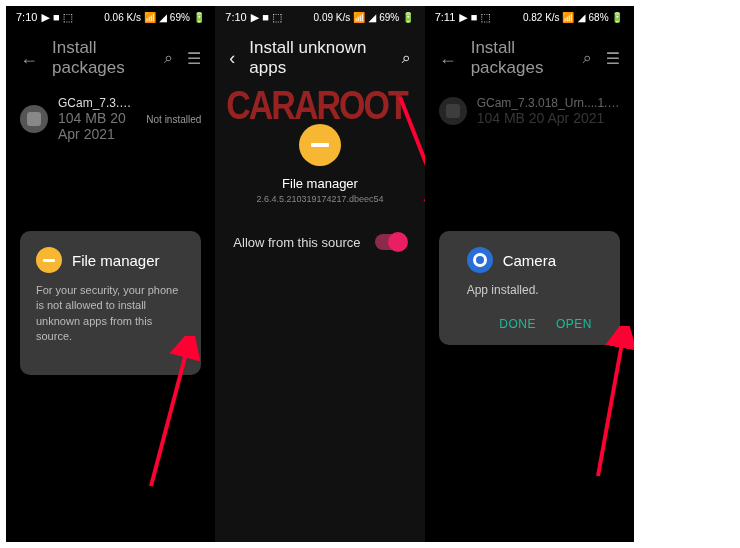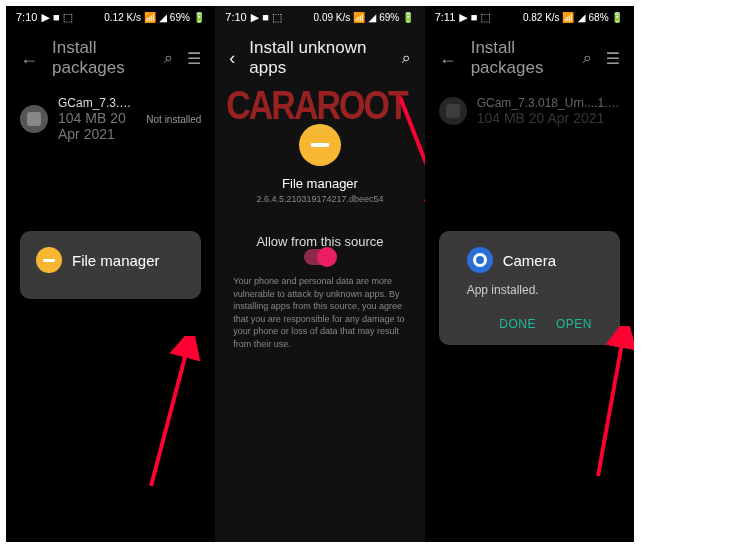--- a/index.html
+++ b/index.html
@@ -35,21 +35,21 @@
     .dlg-body { color: #bbb; font-size: 11px; line-height: 1.4; margin-bottom: 14px; }
     .dlg-actions { display: flex; justify-content: flex-end; gap: 20px; }
     .dlg-btn { color: #1abc9c; font-size: 12px; font-weight: 500; letter-spacing: 0.5px; }
     
     .app-block { text-align: center; padding: 36px 0 14px; }
     .fm-icon-lg { width: 42px; height: 42px; background: #f7b733; border-radius: 21px; margin: 0 auto 10px; display: flex; align-items: center; justify-content: center; }
     .fm-bar-lg { width: 18px; height: 4px; background: #fff; border-radius: 1px; }
     .app-name { color: #fff; font-size: 13px; margin-bottom: 3px; }
     .app-ver { color: #888; font-size: 9px; }
     
-    .toggle-row { display: flex; align-items: center; justify-content: space-between; padding: 16px 18px 10px; flex-direction: column; }
+    .toggle-row { display: flex; align-items: flex-end; justify-content: space-between; padding: 16px 18px 10px; }
     .toggle-lbl { color: #ddd; font-size: 13px; }
     .toggle { width: 32px; height: 16px; background: #8b2a4a; border-radius: 8px; position: relative; }
     .toggle-knob { position: absolute; right: -1px; top: -2px; width: 20px; height: 20px; background: #e91e63; border-radius: 10px; }
     .warn-text { color: #888; font-size: 9px; line-height: 1.4; padding: 0 18px; }
     
     .dialog2 { position: absolute; left: 14px; right: 14px; top: 225px; background: #3a3a3a; border-radius: 10px; padding: 16px 28px 14px; }
     .cam-icon { width: 26px; height: 26px; background: #2a6fd6; border-radius: 13px; display: flex; align-items: center; justify-content: center; }
     .cam-lens { width: 14px; height: 14px; background: #fff; border-radius: 7px; display: flex; align-items: center; justify-content: center; }
     .cam-ctr { width: 8px; height: 8px; background: #2a6fd6; border-radius: 4px; }
     .install-msg { color: #ccc; font-size: 12px; margin-bottom: 20px; }
@@ -61,21 +61,21 @@
 
 <div class="container">
 
   <div class="phone">
     <div class="statusbar">
       <div class="sb-left">
           <span>7:10</span> 
           <span>▶ ■ ⬚</span>
         </div>
       <div class="sb-right">
-          <span>0.12 K/s</span> 
+          <span>0.06 K/s</span> 
           <span>📶 ◢ </span>
           <span>69%</span> 
           <span>🔋</span>
         </div>
     </div>
     <div class="header">
       <span class="back-icon">←</span>
       <span class="header-title">Install packages</span>
       <span class="hdr-icon">⌕</span>
       <span class="hdr-icon">☰</span>
@@ -90,20 +90,21 @@
       </div>
       <div class="apk-status">Not installed</div>
     </div>
     <div class="dialog1">
       <div class="dlg-top">
         <div class="fm-icon">
             <div class="fm-bar"></div>
           </div>
         <div class="dlg-title">File manager</div>
       </div>
+      <div class="dlg-body">For your security, your phone is not allowed to install unknown apps from this source.</div>
     </div>
     <svg style="position:absolute;left:135px;top:330px;width:60px;height:160px;pointer-events:none">
       <defs>
           <marker id="ah1" markerWidth="8" markerHeight="8" refX="4" refY="4" orient="auto">
             <polygon points="0,0 8,4 0,8" fill="#ff0033"></polygon>
           </marker>
         </defs>
       <line x1="10" y1="150" x2="48" y2="6" stroke="#ff0033" stroke-width="4" marker-end="url(#ah1)"></line>
     </svg>
   </div>
@@ -133,21 +134,20 @@
         </div>
       <div class="app-name">File manager</div>
       <div class="app-ver">2.6.4.5.210319174217.dbeec54</div>
     </div>
     <div class="toggle-row">
       <span class="toggle-lbl">Allow from this source</span>
       <div class="toggle">
           <div class="toggle-knob"></div>
         </div>
     </div>
-    <div class="warn-text">Your phone and personal data are more vulnerable to attack by unknown apps. By installing apps from this source, you agree that you are responsible for any damage to your phone or loss of data that may result from their use.</div>
     <svg style="position:absolute;left:165px;top:85px;width:80px;height:130px;pointer-events:none">
       <defs>
           <marker id="ah2" markerWidth="8" markerHeight="8" refX="4" refY="4" orient="auto">
             <polygon points="0,0 8,4 0,8" fill="#ff0033"></polygon>
           </marker>
         </defs>
       <line x1="20" y1="6" x2="64" y2="118" stroke="#ff0033" stroke-width="4" marker-end="url(#ah2)"></line>
     </svg>
   </div>
 

